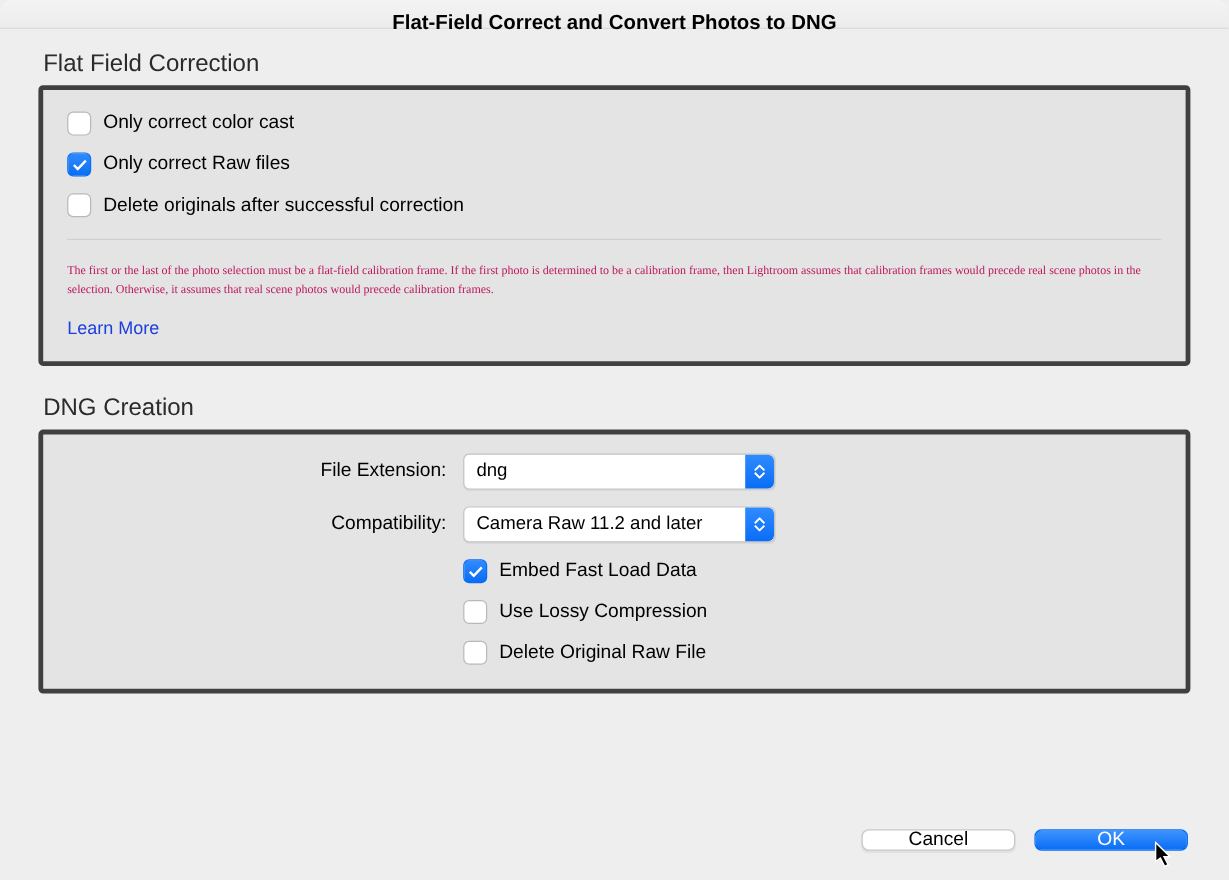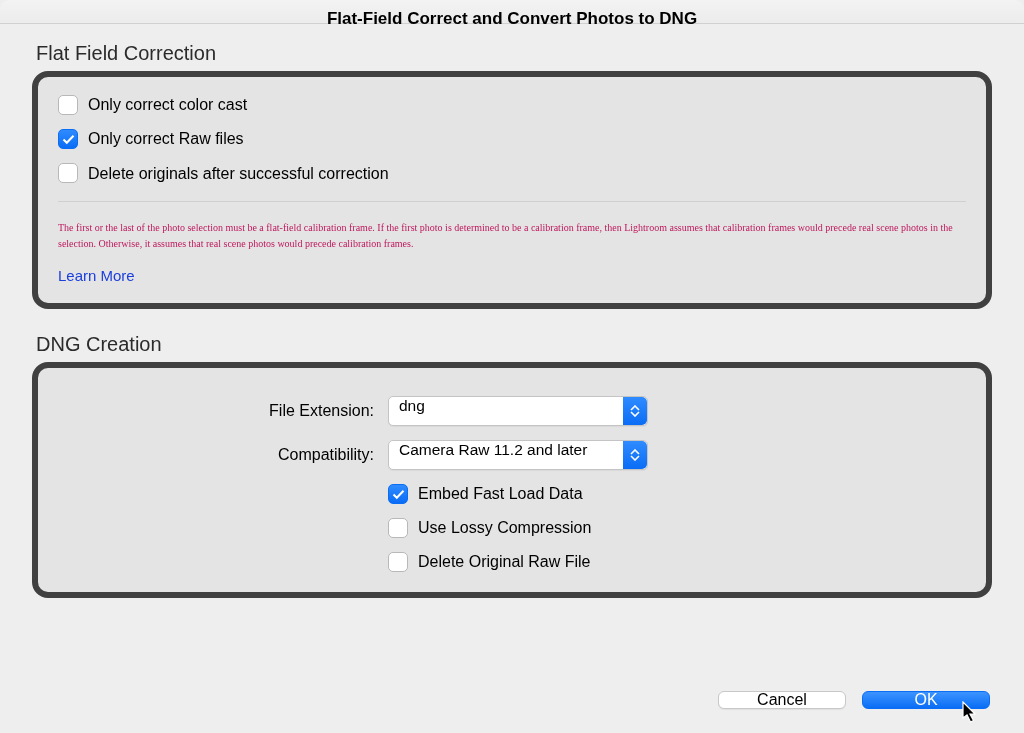--- a/index.html
+++ b/index.html
@@ -31,22 +31,22 @@
       padding: 18px 32px 0 32px;
     }
     .group-label {
       font-size: 20px;
       color: #2b2b2b;
       margin-bottom: 6px;
       margin-left: 4px;
     }
     .group-box {
       background: #e4e4e4;
-      border: 6px solid #404040;
-      border-radius: 16px;
+      border: 4px solid #404040;
+      border-radius: 4px;
       padding: 18px 20px;
     }
     .checkbox-row {
       display: flex;
       align-items: center;
       margin-bottom: 14px;
     }
     .checkbox-row:last-child {
       margin-bottom: 0;
     }
@@ -107,20 +107,21 @@
       font-size: 16px;
     }
     .select {
       position: relative;
       width: 260px;
       height: 30px;
       background: #fff;
       border: 1px solid #c4c4c4;
       border-radius: 5px;
       display: flex;
+      align-items: center;
       padding-left: 10px;
       font-size: 15.5px;
       cursor: default;
       box-shadow: 0 1px 1px rgba(0,0,0,0.05);
     }
     .select-arrows {
       position: absolute;
       right: 0;
       top: 0;
       bottom: 0;
@@ -212,21 +213,21 @@
 
     <hr class="hr">
 
     <div class="info-text">The first or the last of the photo selection must be a flat-field calibration frame. If the first photo is determined to be a calibration frame, then Lightroom assumes that calibration frames would precede real scene photos in the selection. Otherwise, it assumes that real scene photos would precede calibration frames.</div>
 
     <a class="learn-more">Learn More</a>
   </div>
 
   <div style="height:24px"></div>
   <div class="group-label">DNG Creation</div>
-  <div class="group-box" style="padding-top:28px;padding-bottom:20px;">
+  <div class="group-box" style="padding-top:16px;padding-bottom:20px;">
 
     <div class="form-row">
       <div class="form-label">File Extension:</div>
       <div class="select">
         <span>dng</span>
         <div class="select-arrows">
           <svg viewBox="0 0 10 6">
               <polyline points="1,5 5,1 9,5" fill="none" stroke="#fff" stroke-width="1.6"></polyline>
             </svg>
           <svg viewBox="0 0 10 6">

